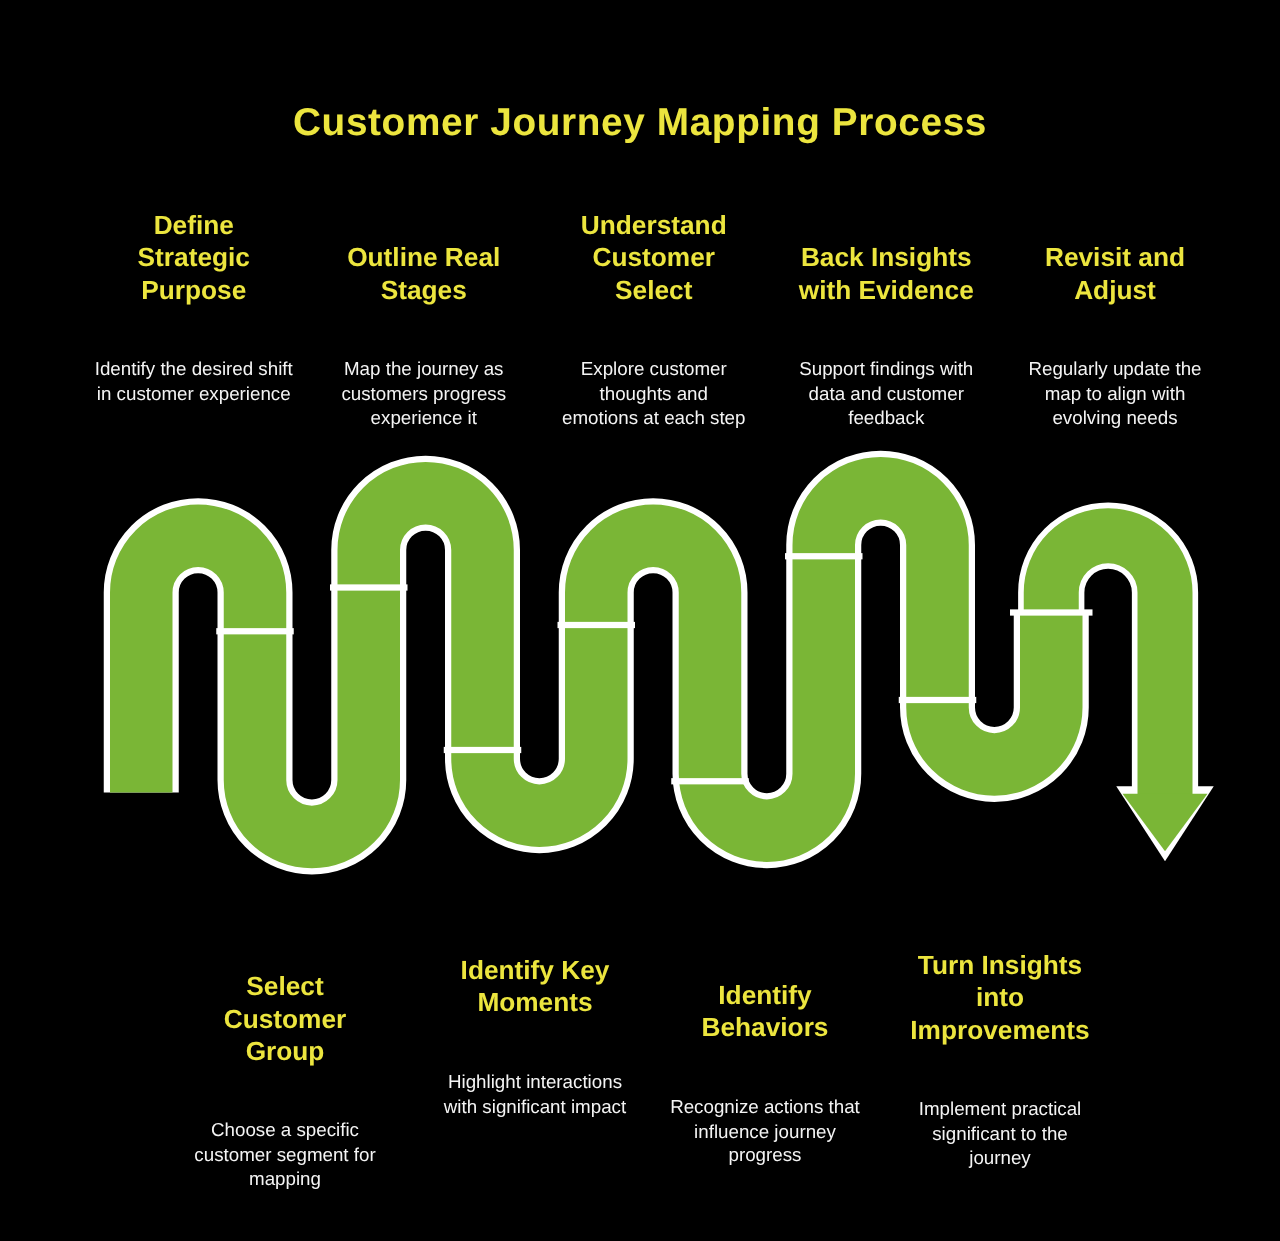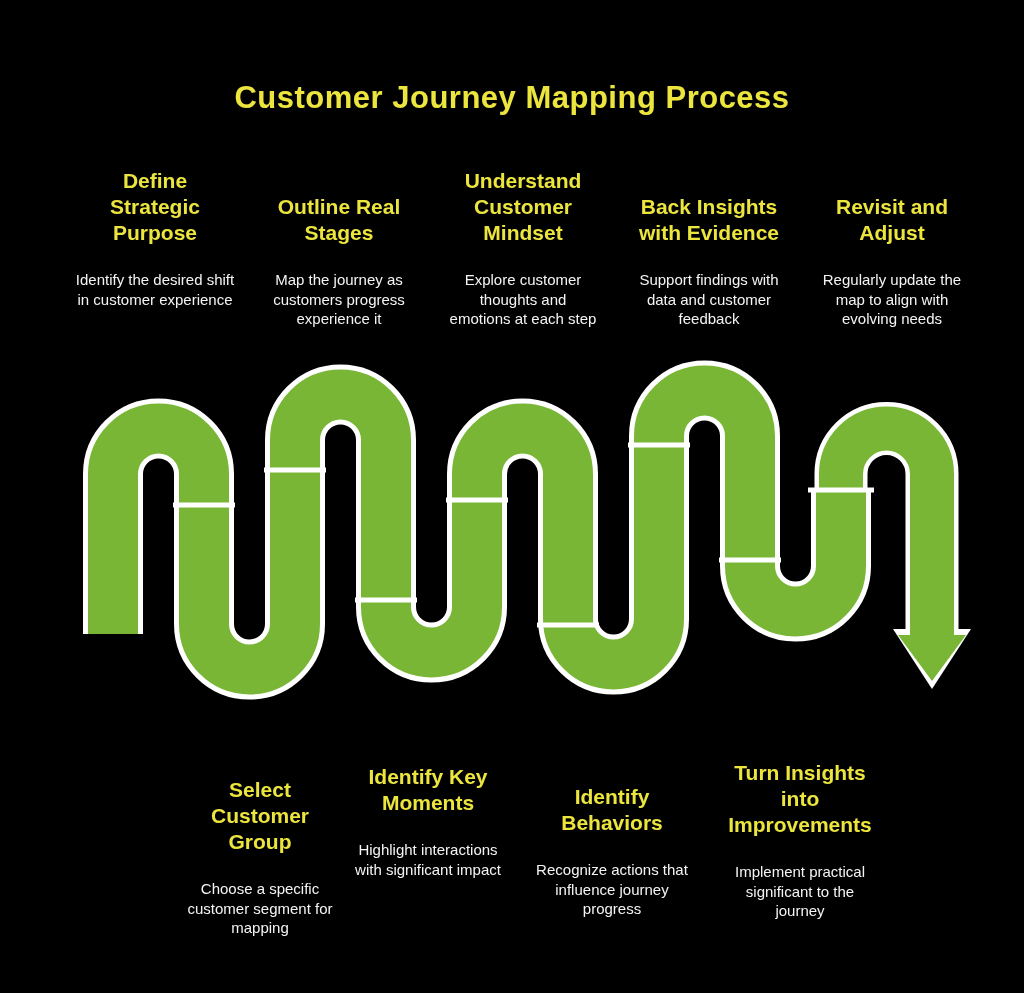--- a/index.html
+++ b/index.html
@@ -31,21 +31,21 @@
   .journey .divider{fill:var(--outline);}
   .step{position:absolute;text-align:center;}
   .step .hwrap{display:flex;align-items:flex-end;justify-content:center;}
   .step.top .hwrap{height:88px;}
   .step h2{
     margin:12px auto;
     font-size:21px;line-height:1.24;font-weight:bold;
     color:var(--yellow);
   }
   .step p{
-    margin:12px auto 0 auto;
+    margin:28px auto 0 auto;
     font-size:15px;line-height:1.3;
     color:var(--body-text);
   }
 </style>
 </head>
 <body>
 
 <div class="canvas">
 
   <h1 class="page-title">Customer Journey Mapping Process</h1>
@@ -77,38 +77,38 @@
     <p style="max-width:160px">Identify the desired shift in customer experience</p>
   </div>
   <div class="step top" style="left:249px;top:170px;width:180px">
     <div class="hwrap">
         <h2 style="max-width:150px">Outline Real Stages</h2>
       </div>
     <p style="max-width:160px">Map the journey as customers progress experience it</p>
   </div>
   <div class="step top" style="left:433px;top:170px;width:180px">
     <div class="hwrap">
-        <h2 style="max-width:140px">Understand Customer Mindset</h2>
+        <h2 style="max-width:140px">Understand Customer Select</h2>
       </div>
     <p style="max-width:150px">Explore customer thoughts and emotions at each step</p>
   </div>
   <div class="step top" style="left:614px;top:170px;width:190px">
     <div class="hwrap">
         <h2 style="max-width:170px">Back Insights with Evidence</h2>
       </div>
     <p style="max-width:152px">Support findings with data and customer feedback</p>
   </div>
   <div class="step top" style="left:797px;top:170px;width:190px">
     <div class="hwrap">
         <h2 style="max-width:135px">Revisit and Adjust</h2>
       </div>
     <p style="max-width:165px">Regularly update the map to align with evolving needs</p>
   </div>
 
-  <div class="step bottom" style="left:170px;top:765px;width:180px">
+  <div class="step bottom" style="left:138px;top:765px;width:180px">
     <div class="hwrap">
         <h2 style="max-width:130px">Select Customer Group</h2>
       </div>
     <p style="max-width:165px">Choose a specific customer segment for mapping</p>
   </div>
   <div class="step bottom" style="left:338px;top:752px;width:180px">
     <div class="hwrap">
         <h2 style="max-width:155px">Identify Key Moments</h2>
       </div>
     <p style="max-width:150px">Highlight interactions with significant impact</p>

